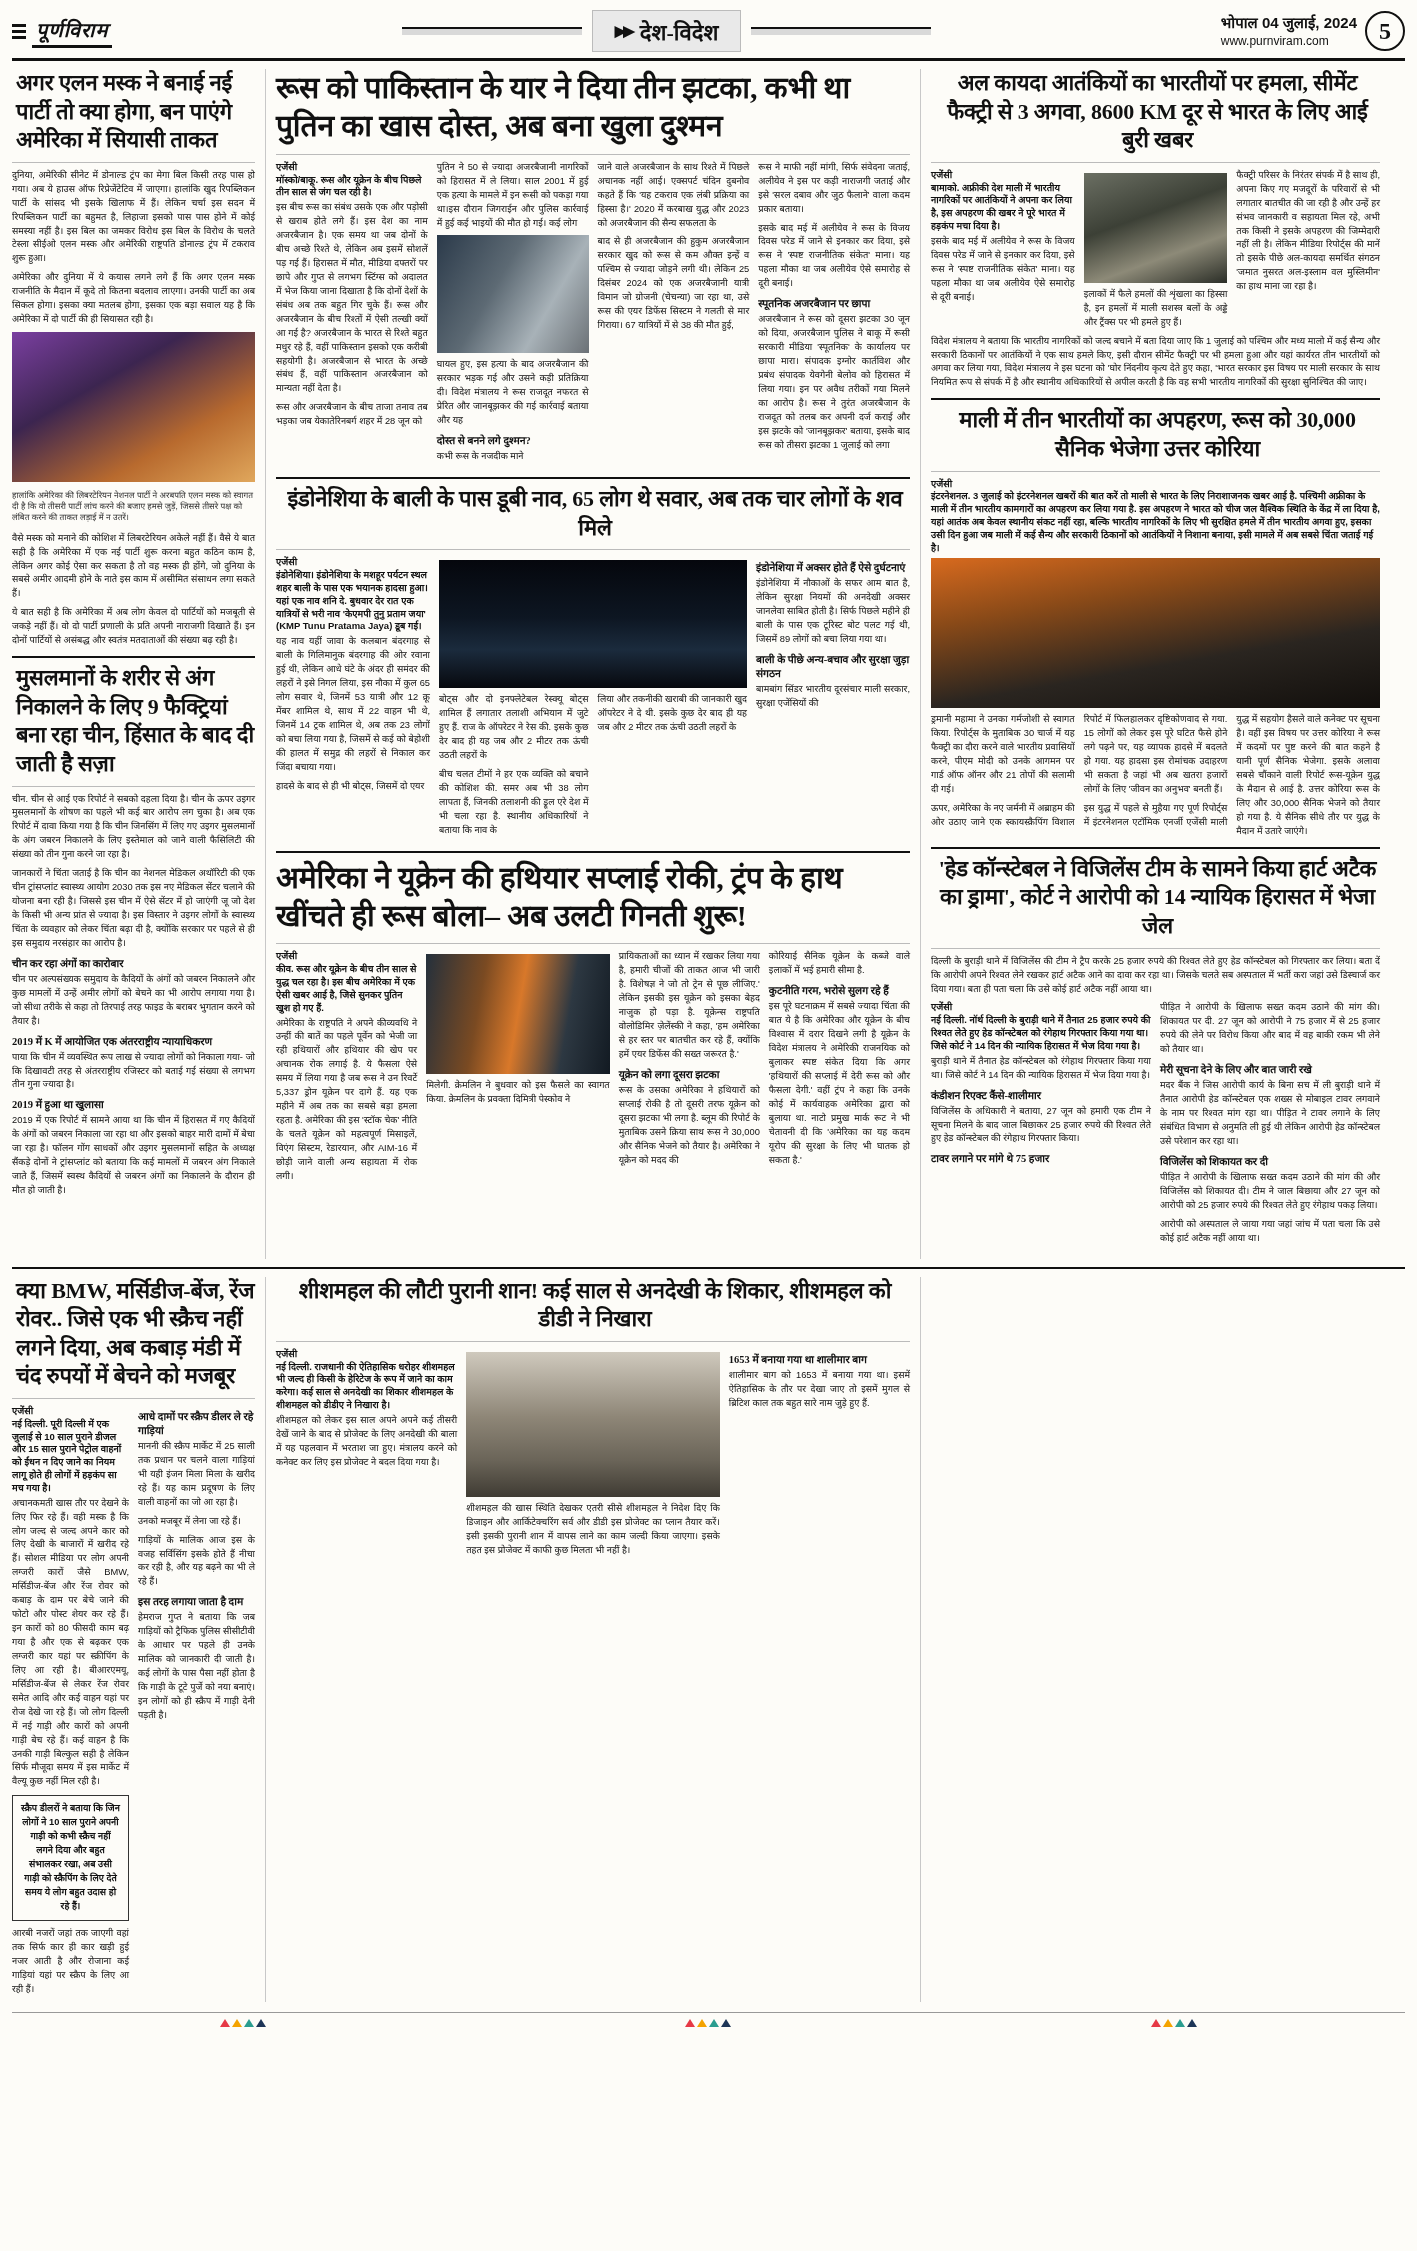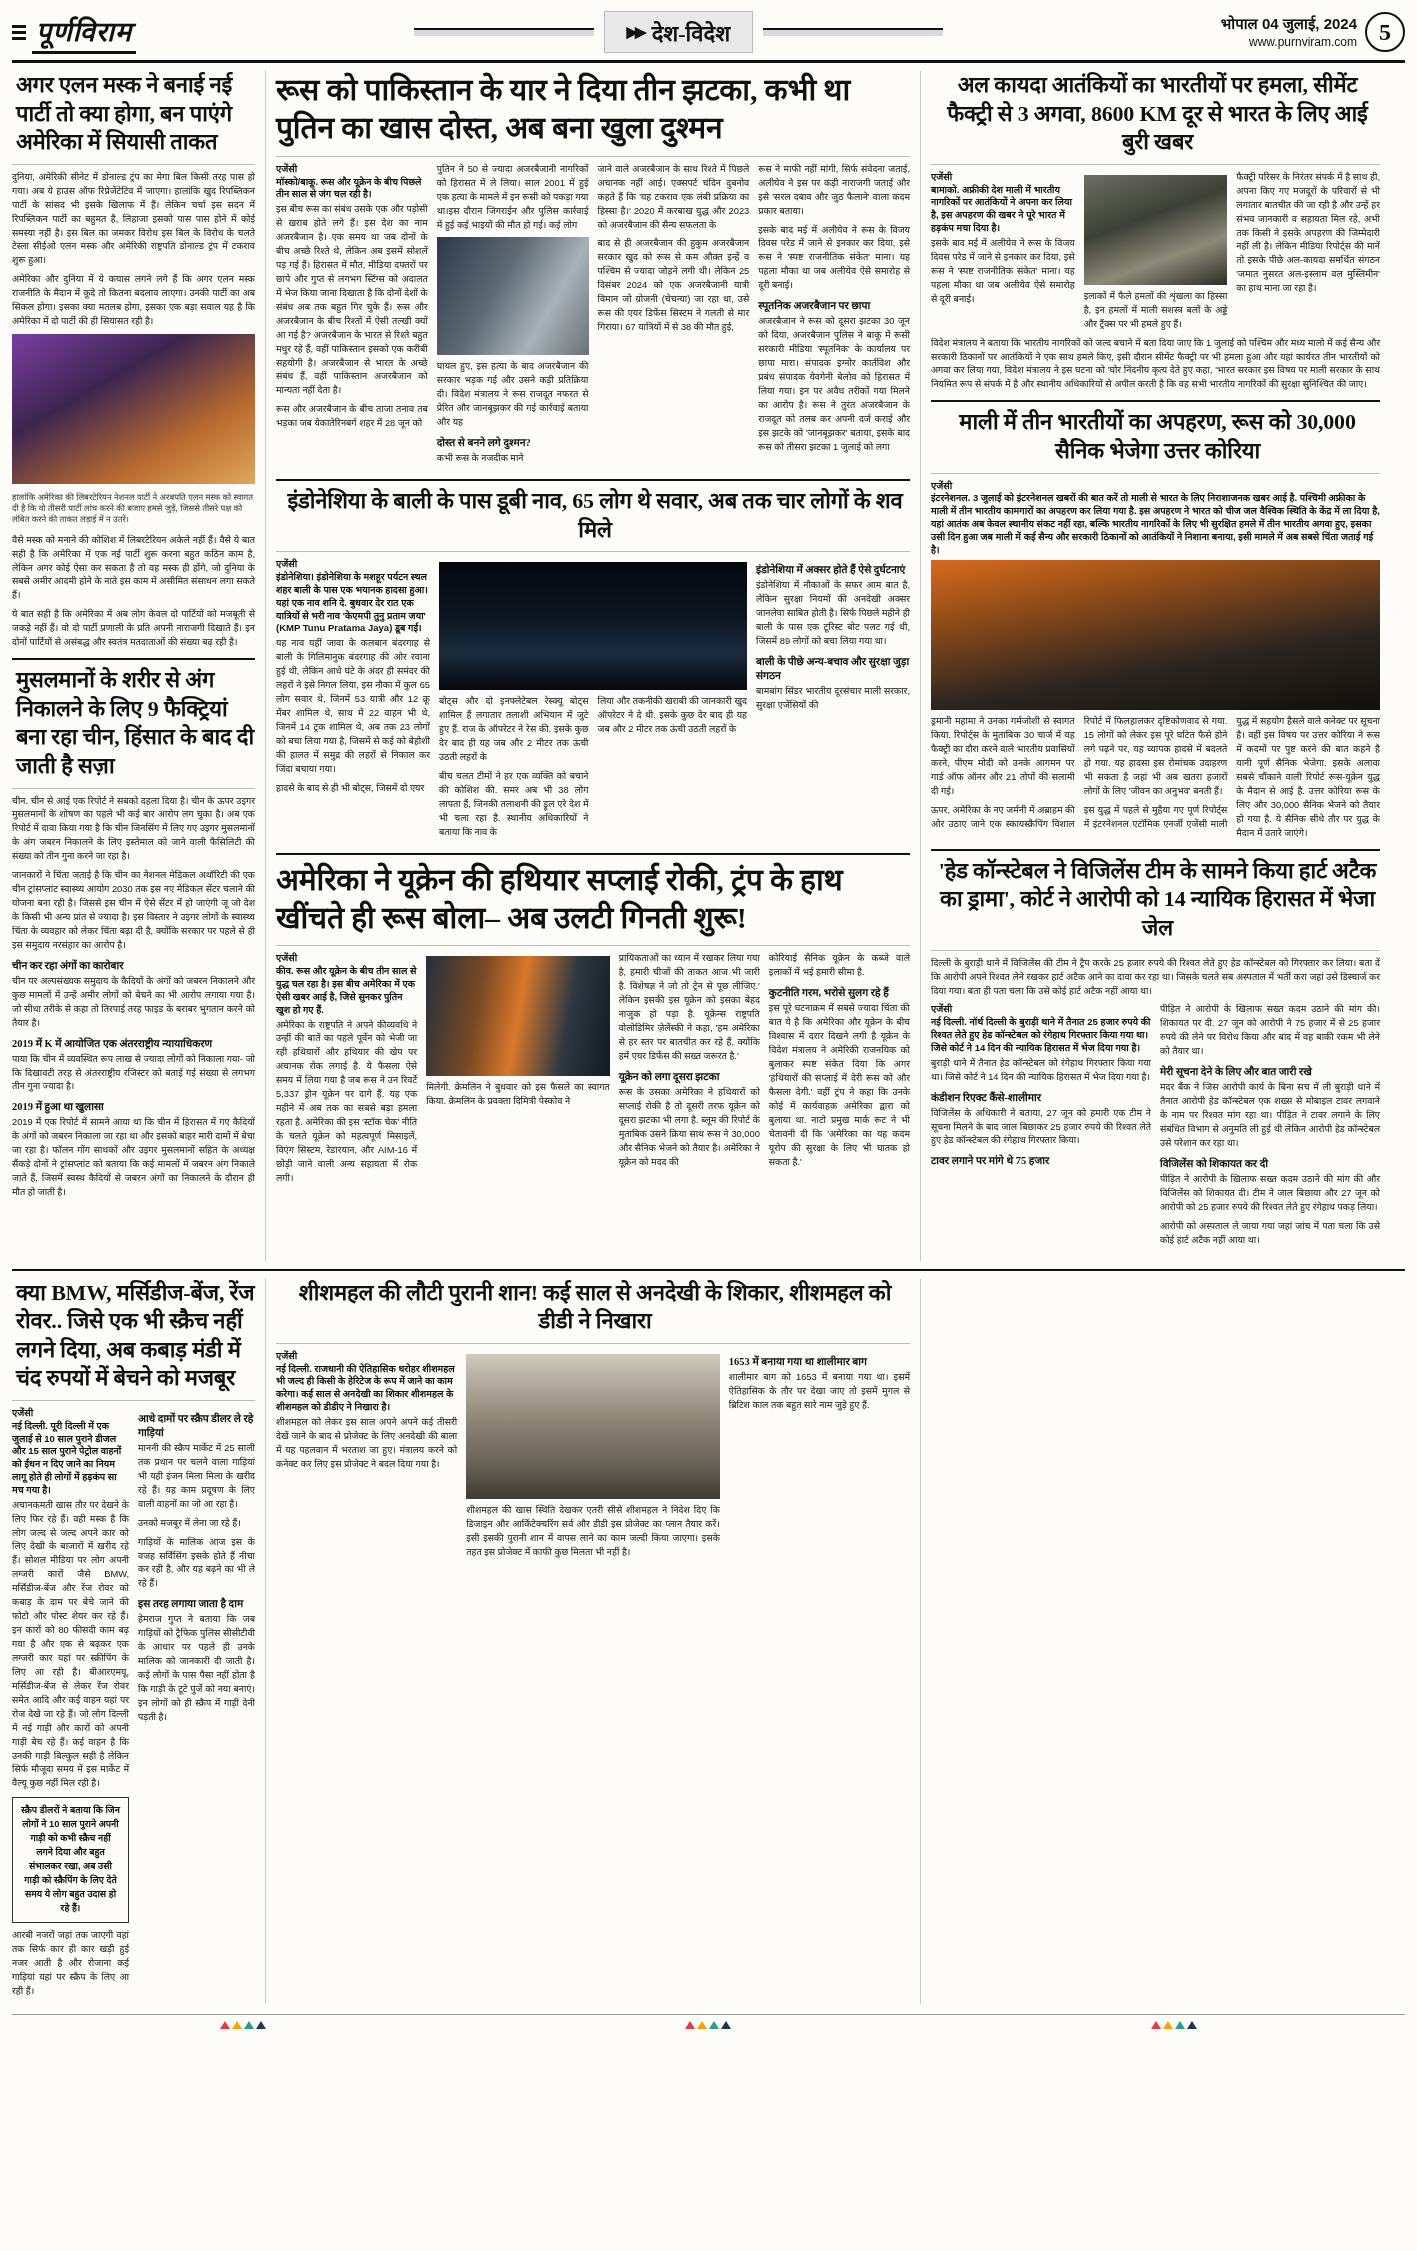--- a/index.html
+++ b/index.html
@@ -10,27 +10,27 @@
     font-family:"Liberation Sans", sans-serif;
     color:#111;
   }
   .page { width:1417px; min-height:2251px; padding:10px 12px 8px 12px; position:relative; background:#fdfcf8; }
 
   
   .masthead { display:flex; align-items:center; justify-content:space-between; border-bottom:3px solid #111; padding-bottom:6px; }
   .mast-left { display:flex; align-items:center; gap:6px; }
   .mast-bars { display:flex; flex-direction:column; gap:3px; }
   .mast-bars i { display:block; width:14px; height:3px; background:#111; }
-  .mast-title { font-family:"Liberation Serif", serif; font-weight:bold; font-size:27px; font-style:italic; letter-spacing:1px; padding:2px 4px; border-bottom:3px solid #111; }
+  .mast-title { font-family:"Liberation Serif", serif; font-weight:bold; font-size:20px; font-style:italic; letter-spacing:1px; padding:2px 4px; border-bottom:3px solid #111; }
   .mast-center { flex:1; display:flex; align-items:center; justify-content:center; gap:10px; }
   .mast-center .rule { flex:0 0 180px; height:0; border-top:2px solid #111; border-bottom:6px solid #d9d9d9; }
   .section-tag { background:#e9e9e9; border:1px solid #bbb; padding:5px 22px; font-weight:bold; font-size:22px; font-family:"Liberation Serif", serif; display:flex; align-items:center; gap:8px;}
   .tri { color:#111; font-size:15px; letter-spacing:-3px; }
   .mast-right { display:flex; align-items:center; gap:8px; }
-  .mast-right .dateline { text-align:right; font-size:15px; font-weight:bold; line-height:1.35; }
+  .mast-right .dateline { font-size:15px; font-weight:bold; line-height:1.35; }
   .mast-right .site { font-size:12px; font-weight:normal; }
   .pageno { width:40px; height:40px; border:2px solid #111; border-radius:50%; display:flex; align-items:center; justify-content:center; font-size:24px; font-weight:bold; font-family:"Liberation Serif", serif;}
 
   
   .cols { display:flex; gap:10px; margin-top:8px; }
   .col-left { width:243px; }
   .col-mid  { width:645px; }
   .col-right { width:460px; }
   .divider-v { border-left:1px solid #c8c8c8; }
 

